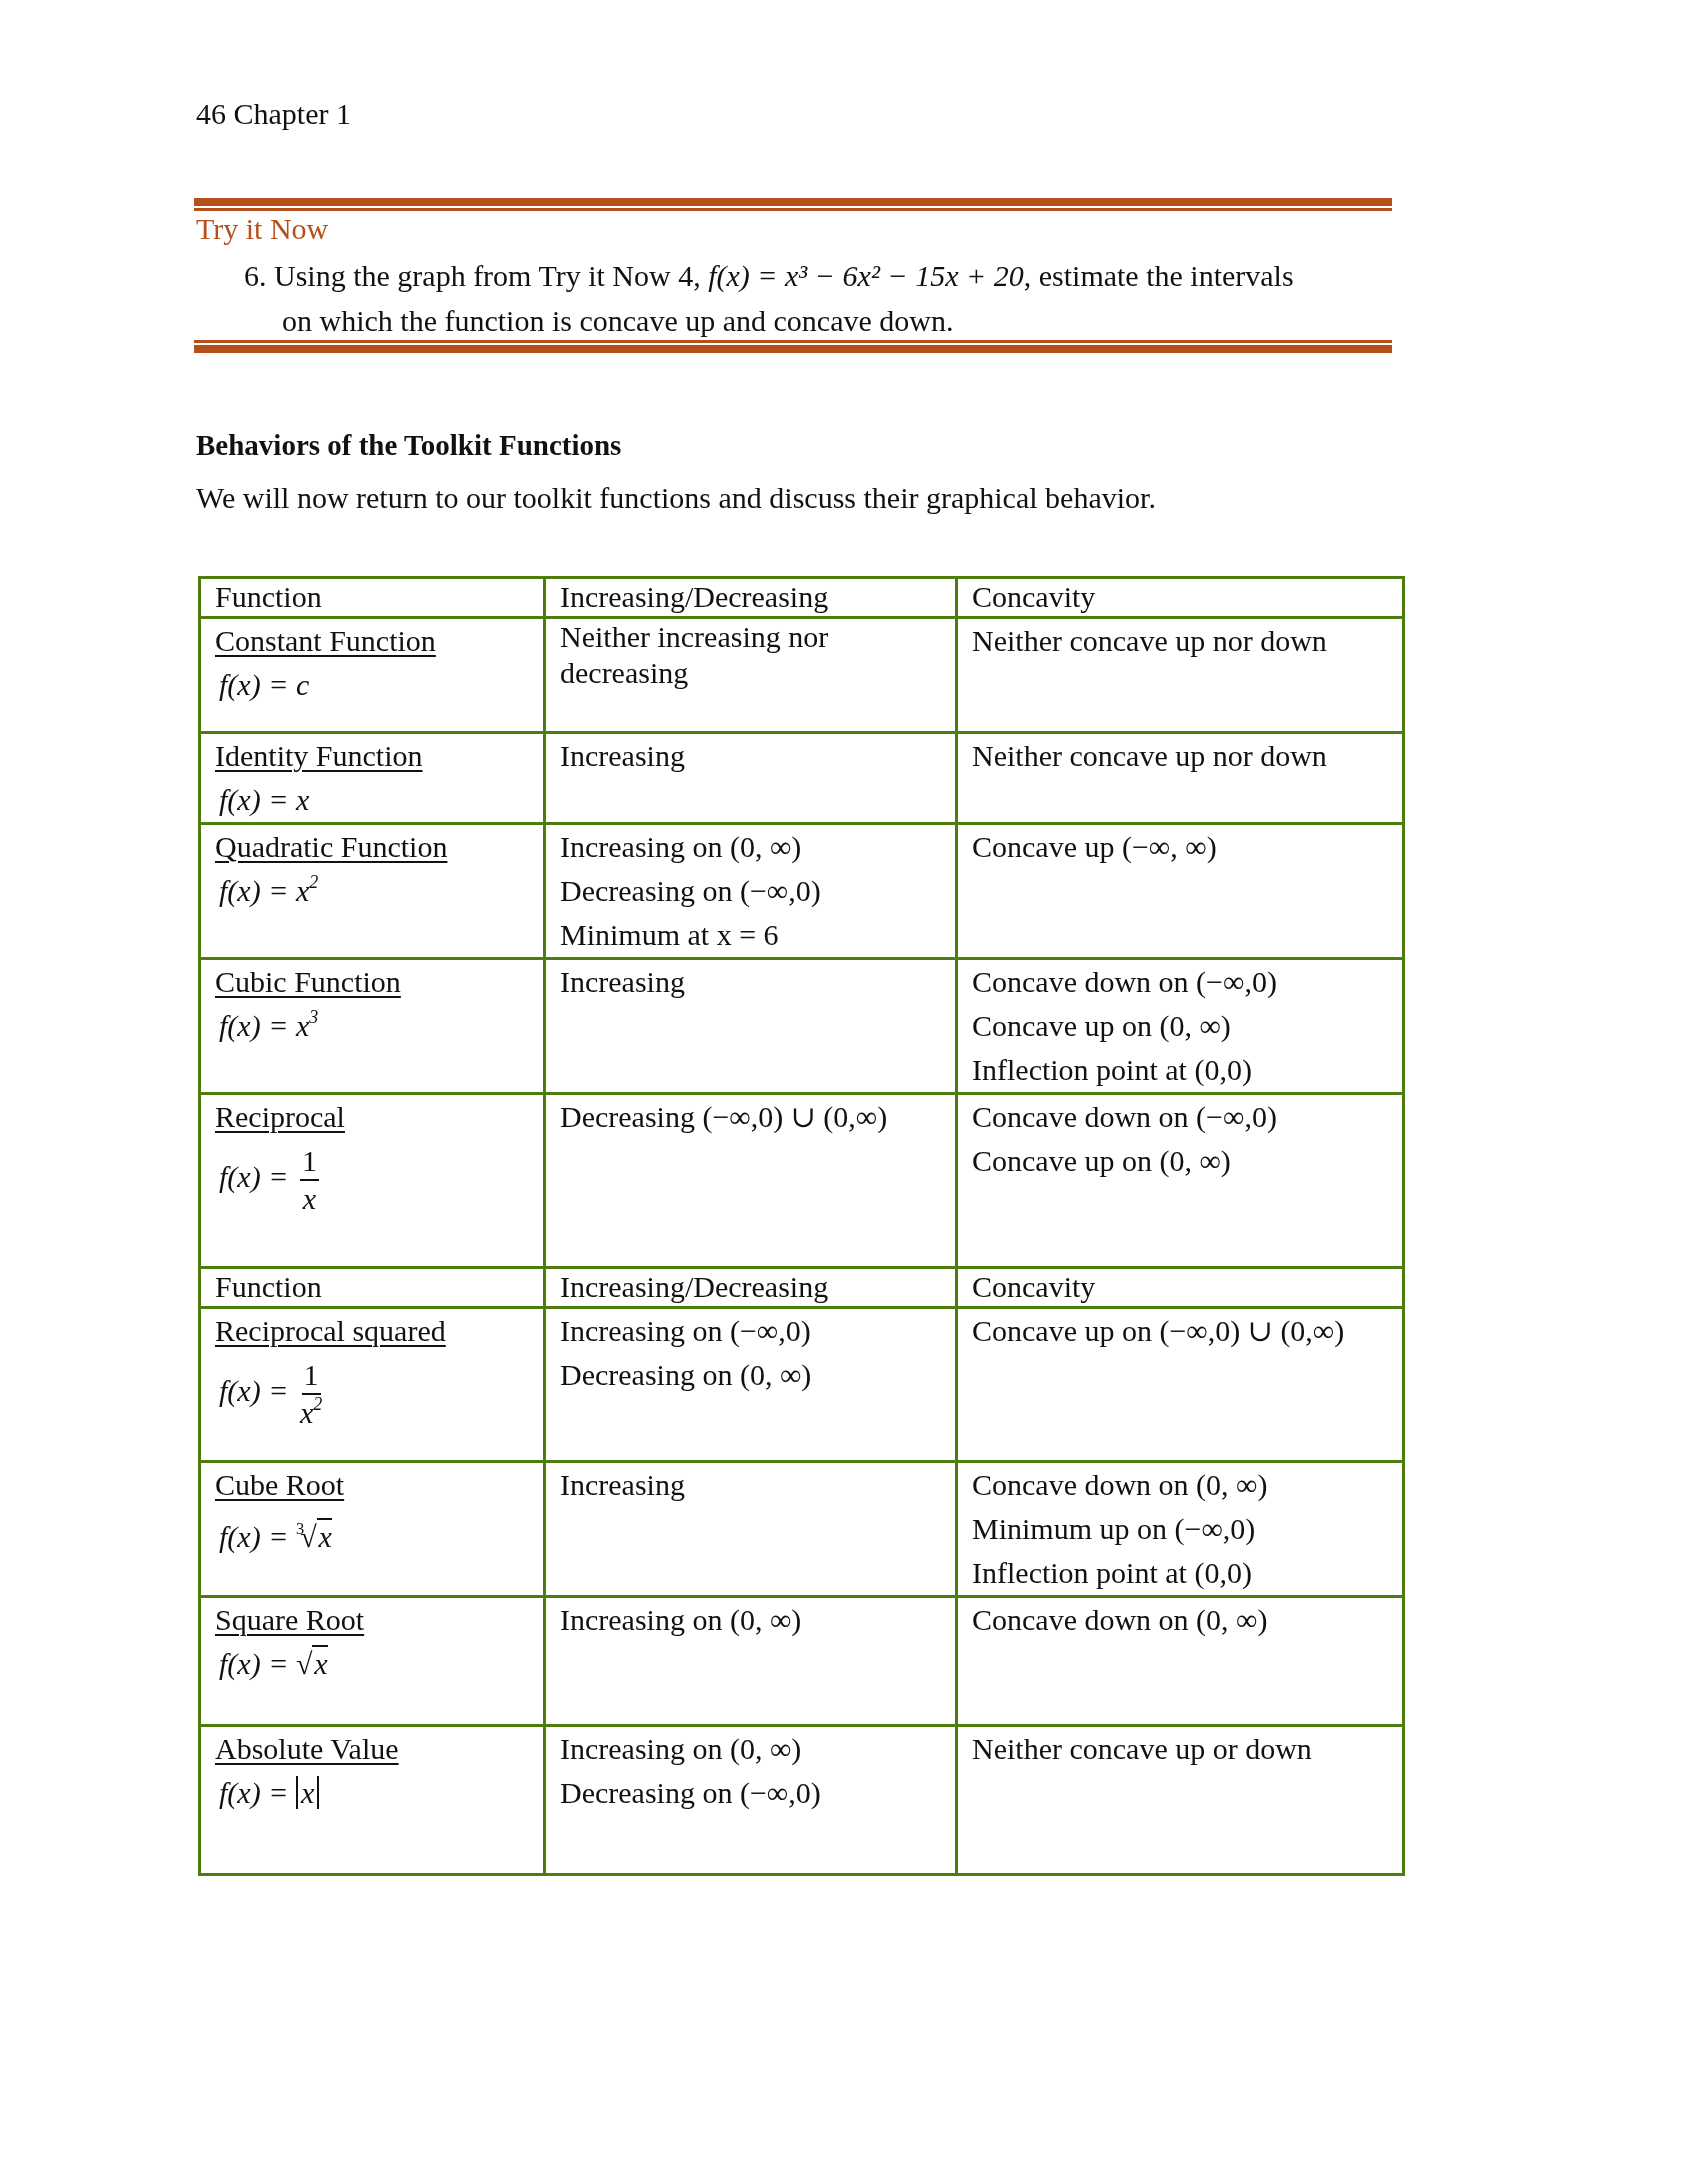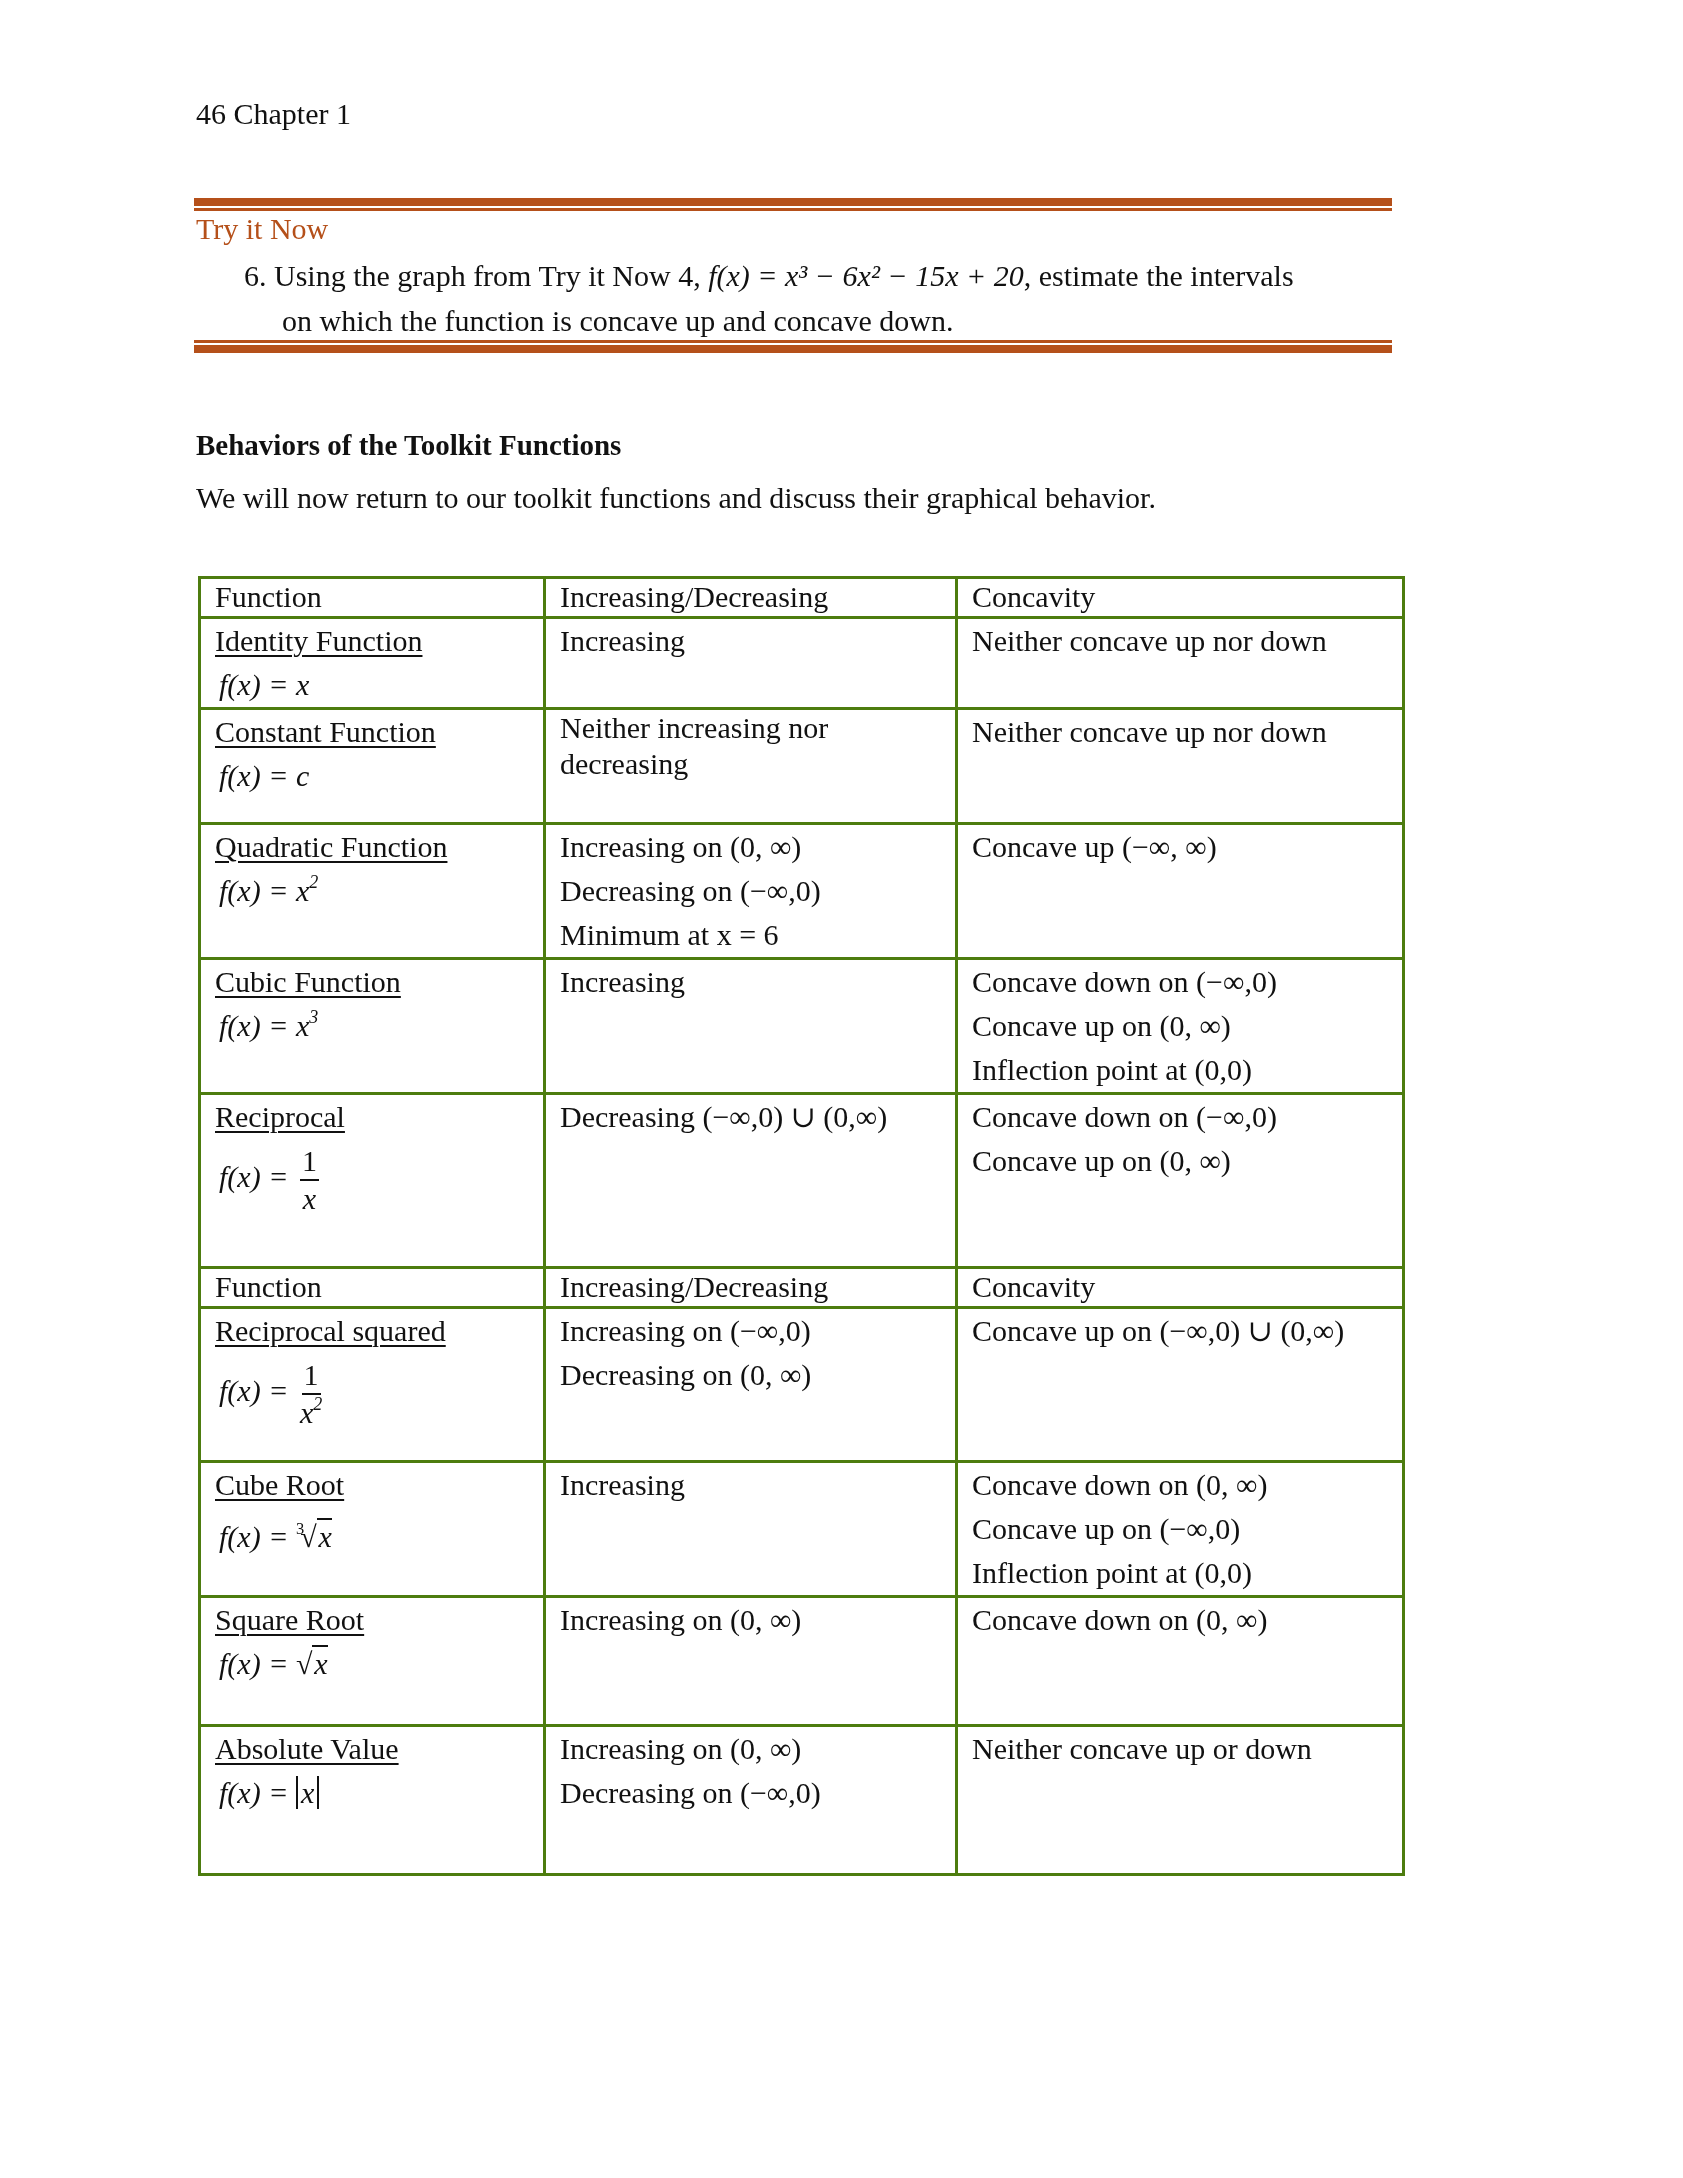--- a/index.html
+++ b/index.html
@@ -54,39 +54,39 @@
       <col class="c1">
       <col class="c2">
       <col class="c3">
     </colgroup>
   <tbody id="tbody">
       <tr style="height: 40px;">
         <td style="line-height: 36px;">Function</td>
         <td style="line-height: 36px;">Increasing/Decreasing</td>
         <td style="line-height: 36px;">Concavity</td>
       </tr>
+      <tr style="height: 115px;">
+        <td>
+          <div class="fname">Constant Function</div>
+          <div class="formula">f(x) = c</div>
+        </td>
+        <td>
+          <div style="line-height: 36px;">Neither increasing nor decreasing</div>
+        </td>
+        <td>
+          <div>Neither concave up nor down</div>
+        </td>
+      </tr>
       <tr style="height: 79px;">
         <td>
           <div class="fname">Identity Function</div>
           <div class="formula">f(x) = x</div>
         </td>
         <td>
           <div>Increasing</div>
-        </td>
-        <td>
-          <div>Neither concave up nor down</div>
-        </td>
-      </tr>
-      <tr style="height: 115px;">
-        <td>
-          <div class="fname">Constant Function</div>
-          <div class="formula">f(x) = c</div>
-        </td>
-        <td>
-          <div style="line-height: 36px;">Neither increasing nor decreasing</div>
         </td>
         <td>
           <div>Neither concave up nor down</div>
         </td>
       </tr>
       <tr style="height: 127px;">
         <td>
           <div class="fname">Quadratic Function</div>
           <div class="formula">f(x) = x<sup>2</sup></div>
         </td>
@@ -153,21 +153,21 @@
       <tr style="height: 129px;">
         <td>
           <div class="fname">Cube Root</div>
           <div class="formula">f(x) = <span class="rootidx">3</span>√<span class="rootbar">x</span></div>
         </td>
         <td>
           <div>Increasing</div>
         </td>
         <td>
           <div>Concave down on (0, ∞)</div>
-          <div>Concave up on (−∞,0)</div>
+          <div>Minimum up on (−∞,0)</div>
           <div>Inflection point at (0,0)</div>
         </td>
       </tr>
       <tr style="height: 129px;">
         <td>
           <div class="fname">Square Root</div>
           <div class="formula">f(x) = √<span class="rootbar">x</span></div>
         </td>
         <td>
           <div>Increasing on (0, ∞)</div>

